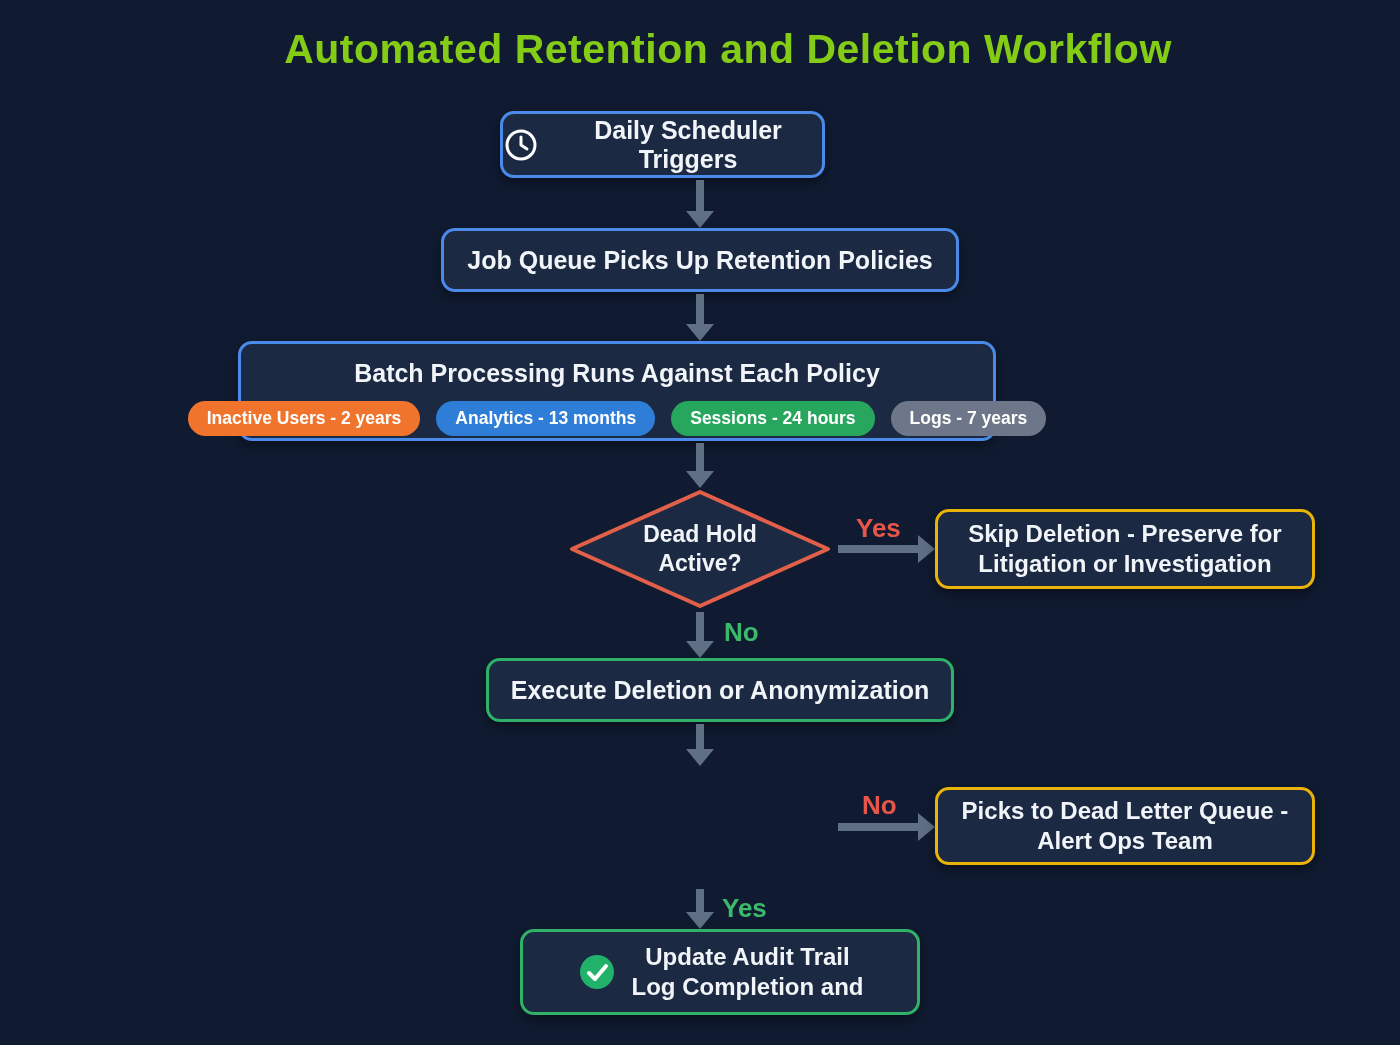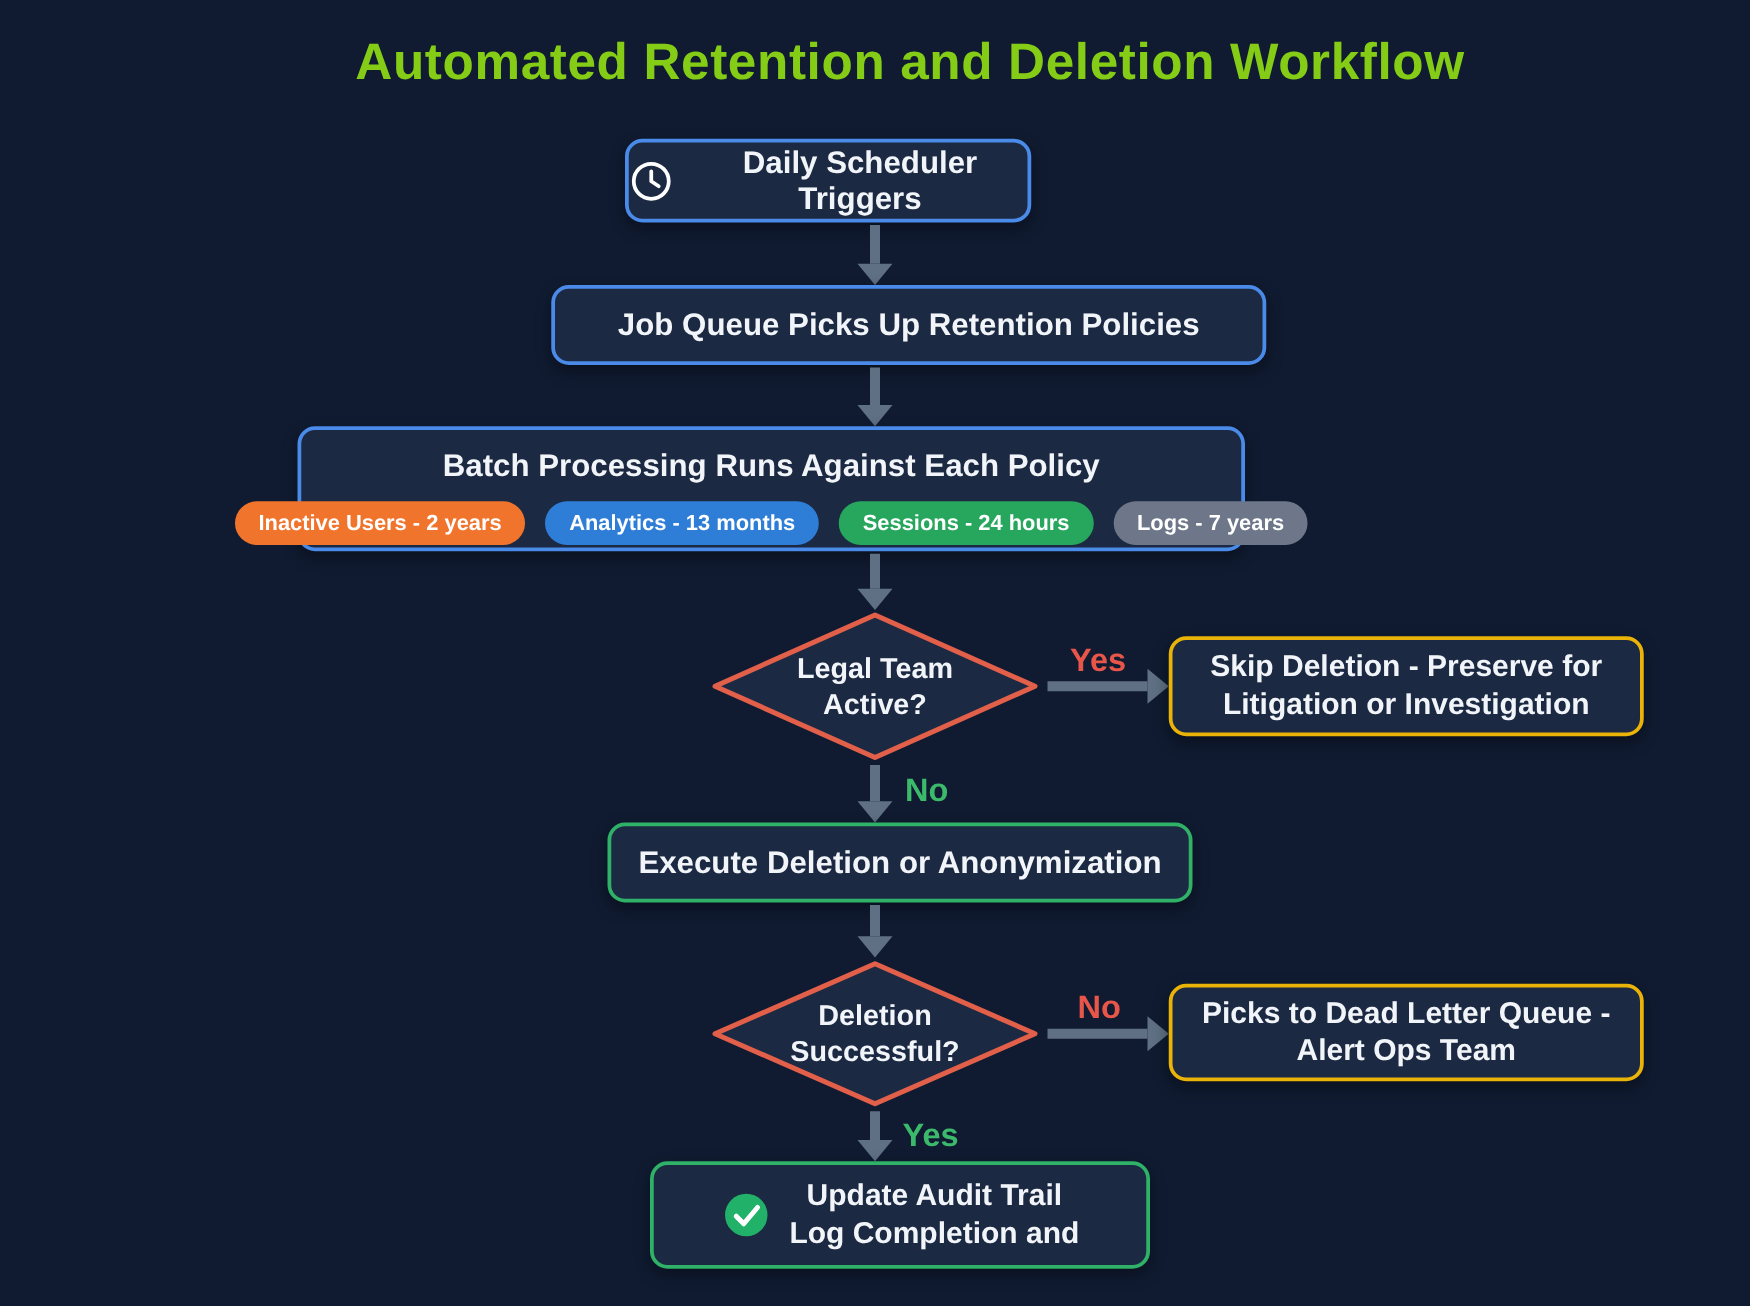--- a/index.html
+++ b/index.html
@@ -79,21 +79,21 @@
       </svg>
     </span>
     <span>Daily Scheduler Triggers</span>
   </div>
 
   <div class="varrow" style="left:686px;top:180px;height:48px;">
     <div class="shaft"></div>
       <div class="head"></div>
   </div>
 
-  <div class="node border-blue" style="left:441px;top:228px;width:572px;height:64px;font-size:25px;">
+  <div class="node border-blue" style="left:441px;top:228px;width:518px;height:64px;font-size:25px;">
     <span>Job Queue Picks Up Retention Policies</span>
   </div>
 
   <div class="varrow" style="left:686px;top:294px;height:47px;">
     <div class="shaft"></div>
       <div class="head"></div>
   </div>
 
   <div class="node border-blue batch-node" style="left:238px;top:341px;width:758px;height:100px;">
     <div class="batch-title">Batch Processing Runs Against Each Policy</div>
@@ -108,21 +108,21 @@
   <div class="varrow" style="left:686px;top:443px;height:45px;">
     <div class="shaft"></div>
       <div class="head"></div>
   </div>
 
   <div class="diamond" style="left:565px;top:487px;width:270px;height:124px;">
     <svg width="270" height="124" viewBox="0 0 270 124">
       <polygon points="135,5 263,62 135,119 7,62" fill="#1c2942" stroke="#e2604a" stroke-width="4" stroke-linejoin="round"></polygon>
     </svg>
     <div class="diamond-text">
-      <div>Legal Team</div>
+      <div>Dead Hold</div>
       <div>Active?</div>
     </div>
   </div>
 
   <div class="edge-label edge-red" style="left:856px;top:513px;">Yes</div>
   <div class="harrow" style="left:838px;top:535px;width:97px;">
     <div class="shaft"></div>
       <div class="head"></div>
   </div>
 
@@ -138,29 +138,20 @@
 
   <div class="node border-green" style="left:466px;top:658px;width:468px;height:64px;font-size:25px;">
     <span>Execute Deletion or Anonymization</span>
   </div>
 
   <div class="varrow" style="left:686px;top:724px;height:42px;">
     <div class="shaft"></div>
       <div class="head"></div>
   </div>
 
-  <div class="diamond" style="left:565px;top:766px;width:270px;height:122px;">
-    <svg width="270" height="122" viewBox="0 0 270 122">
-      <polygon points="135,5 263,61 135,117 7,61" fill="#1c2942" stroke="#e2604a" stroke-width="4" stroke-linejoin="round"></polygon>
-    </svg>
-    <div class="diamond-text">
-      <div>Deletion</div>
-      <div>Successful?</div>
-    </div>
-  </div>
 
   <div class="edge-label edge-red" style="left:862px;top:790px;">No</div>
   <div class="harrow" style="left:838px;top:813px;width:97px;">
     <div class="shaft"></div>
       <div class="head"></div>
   </div>
 
   <div class="node border-red two-line" style="left:935px;top:787px;width:380px;height:78px;font-size:24px;padding:6px 14px;">
     <span>Picks to Dead Letter Queue - Alert Ops Team</span>
   </div>

